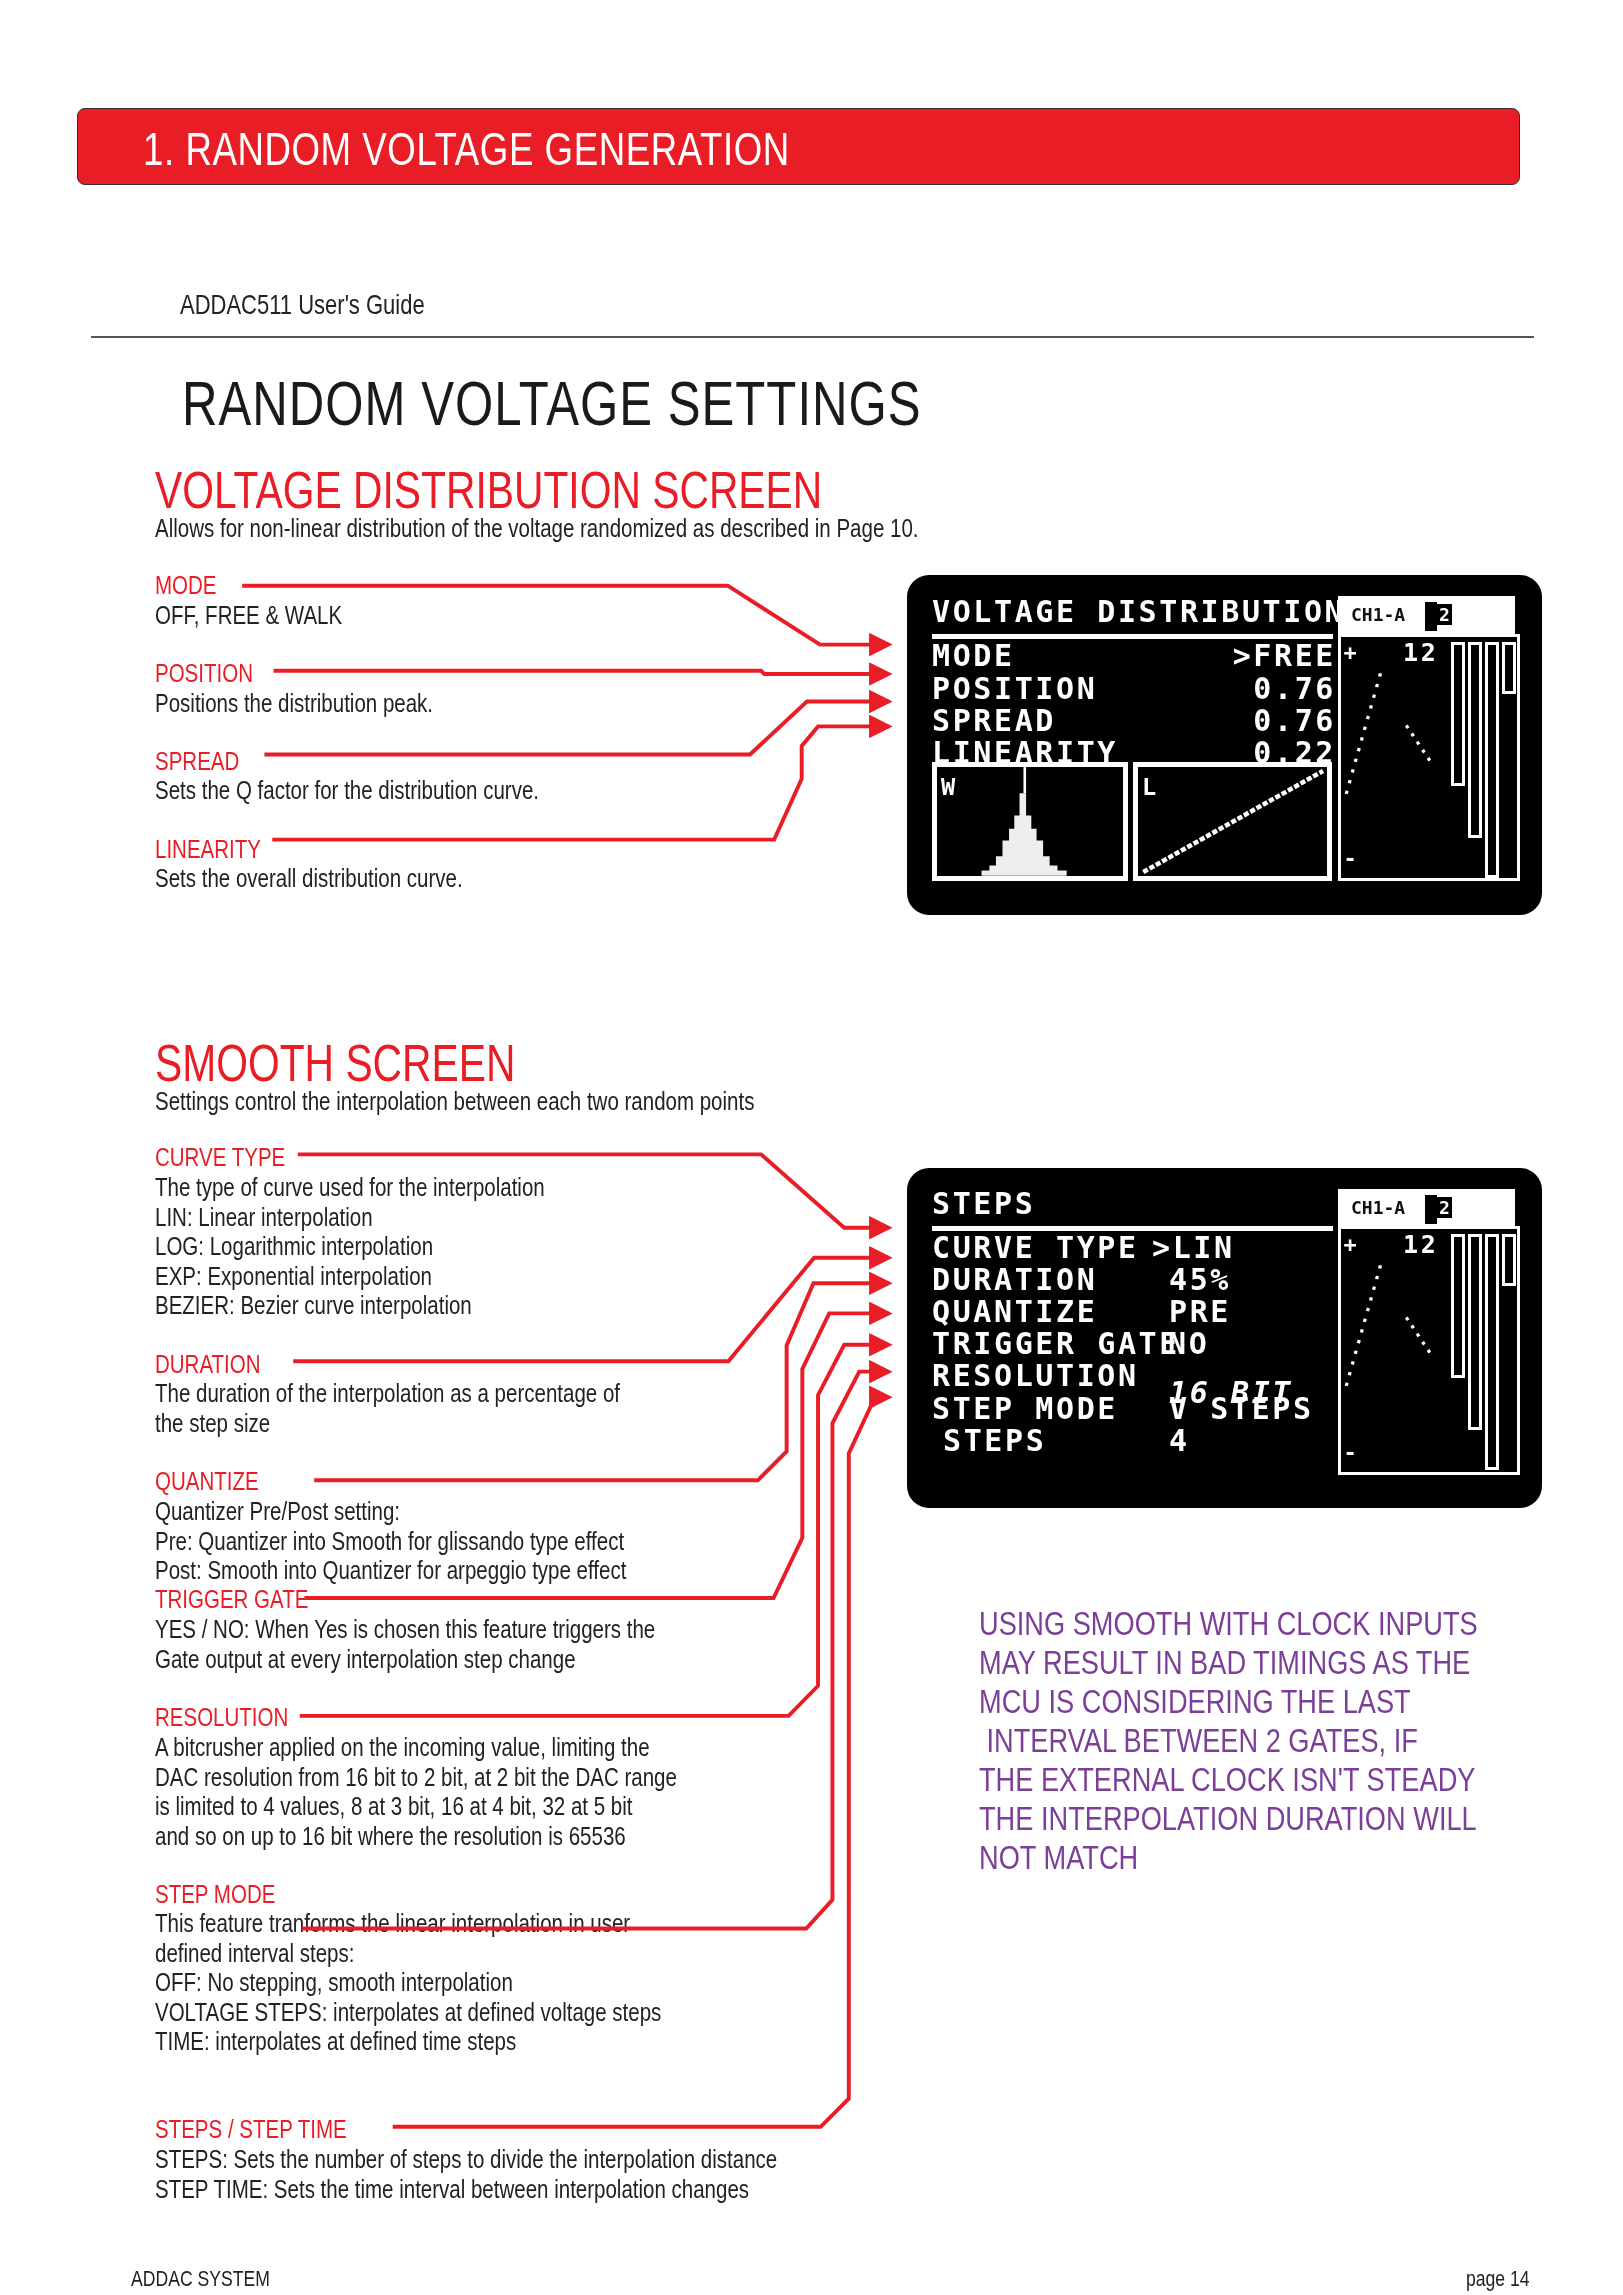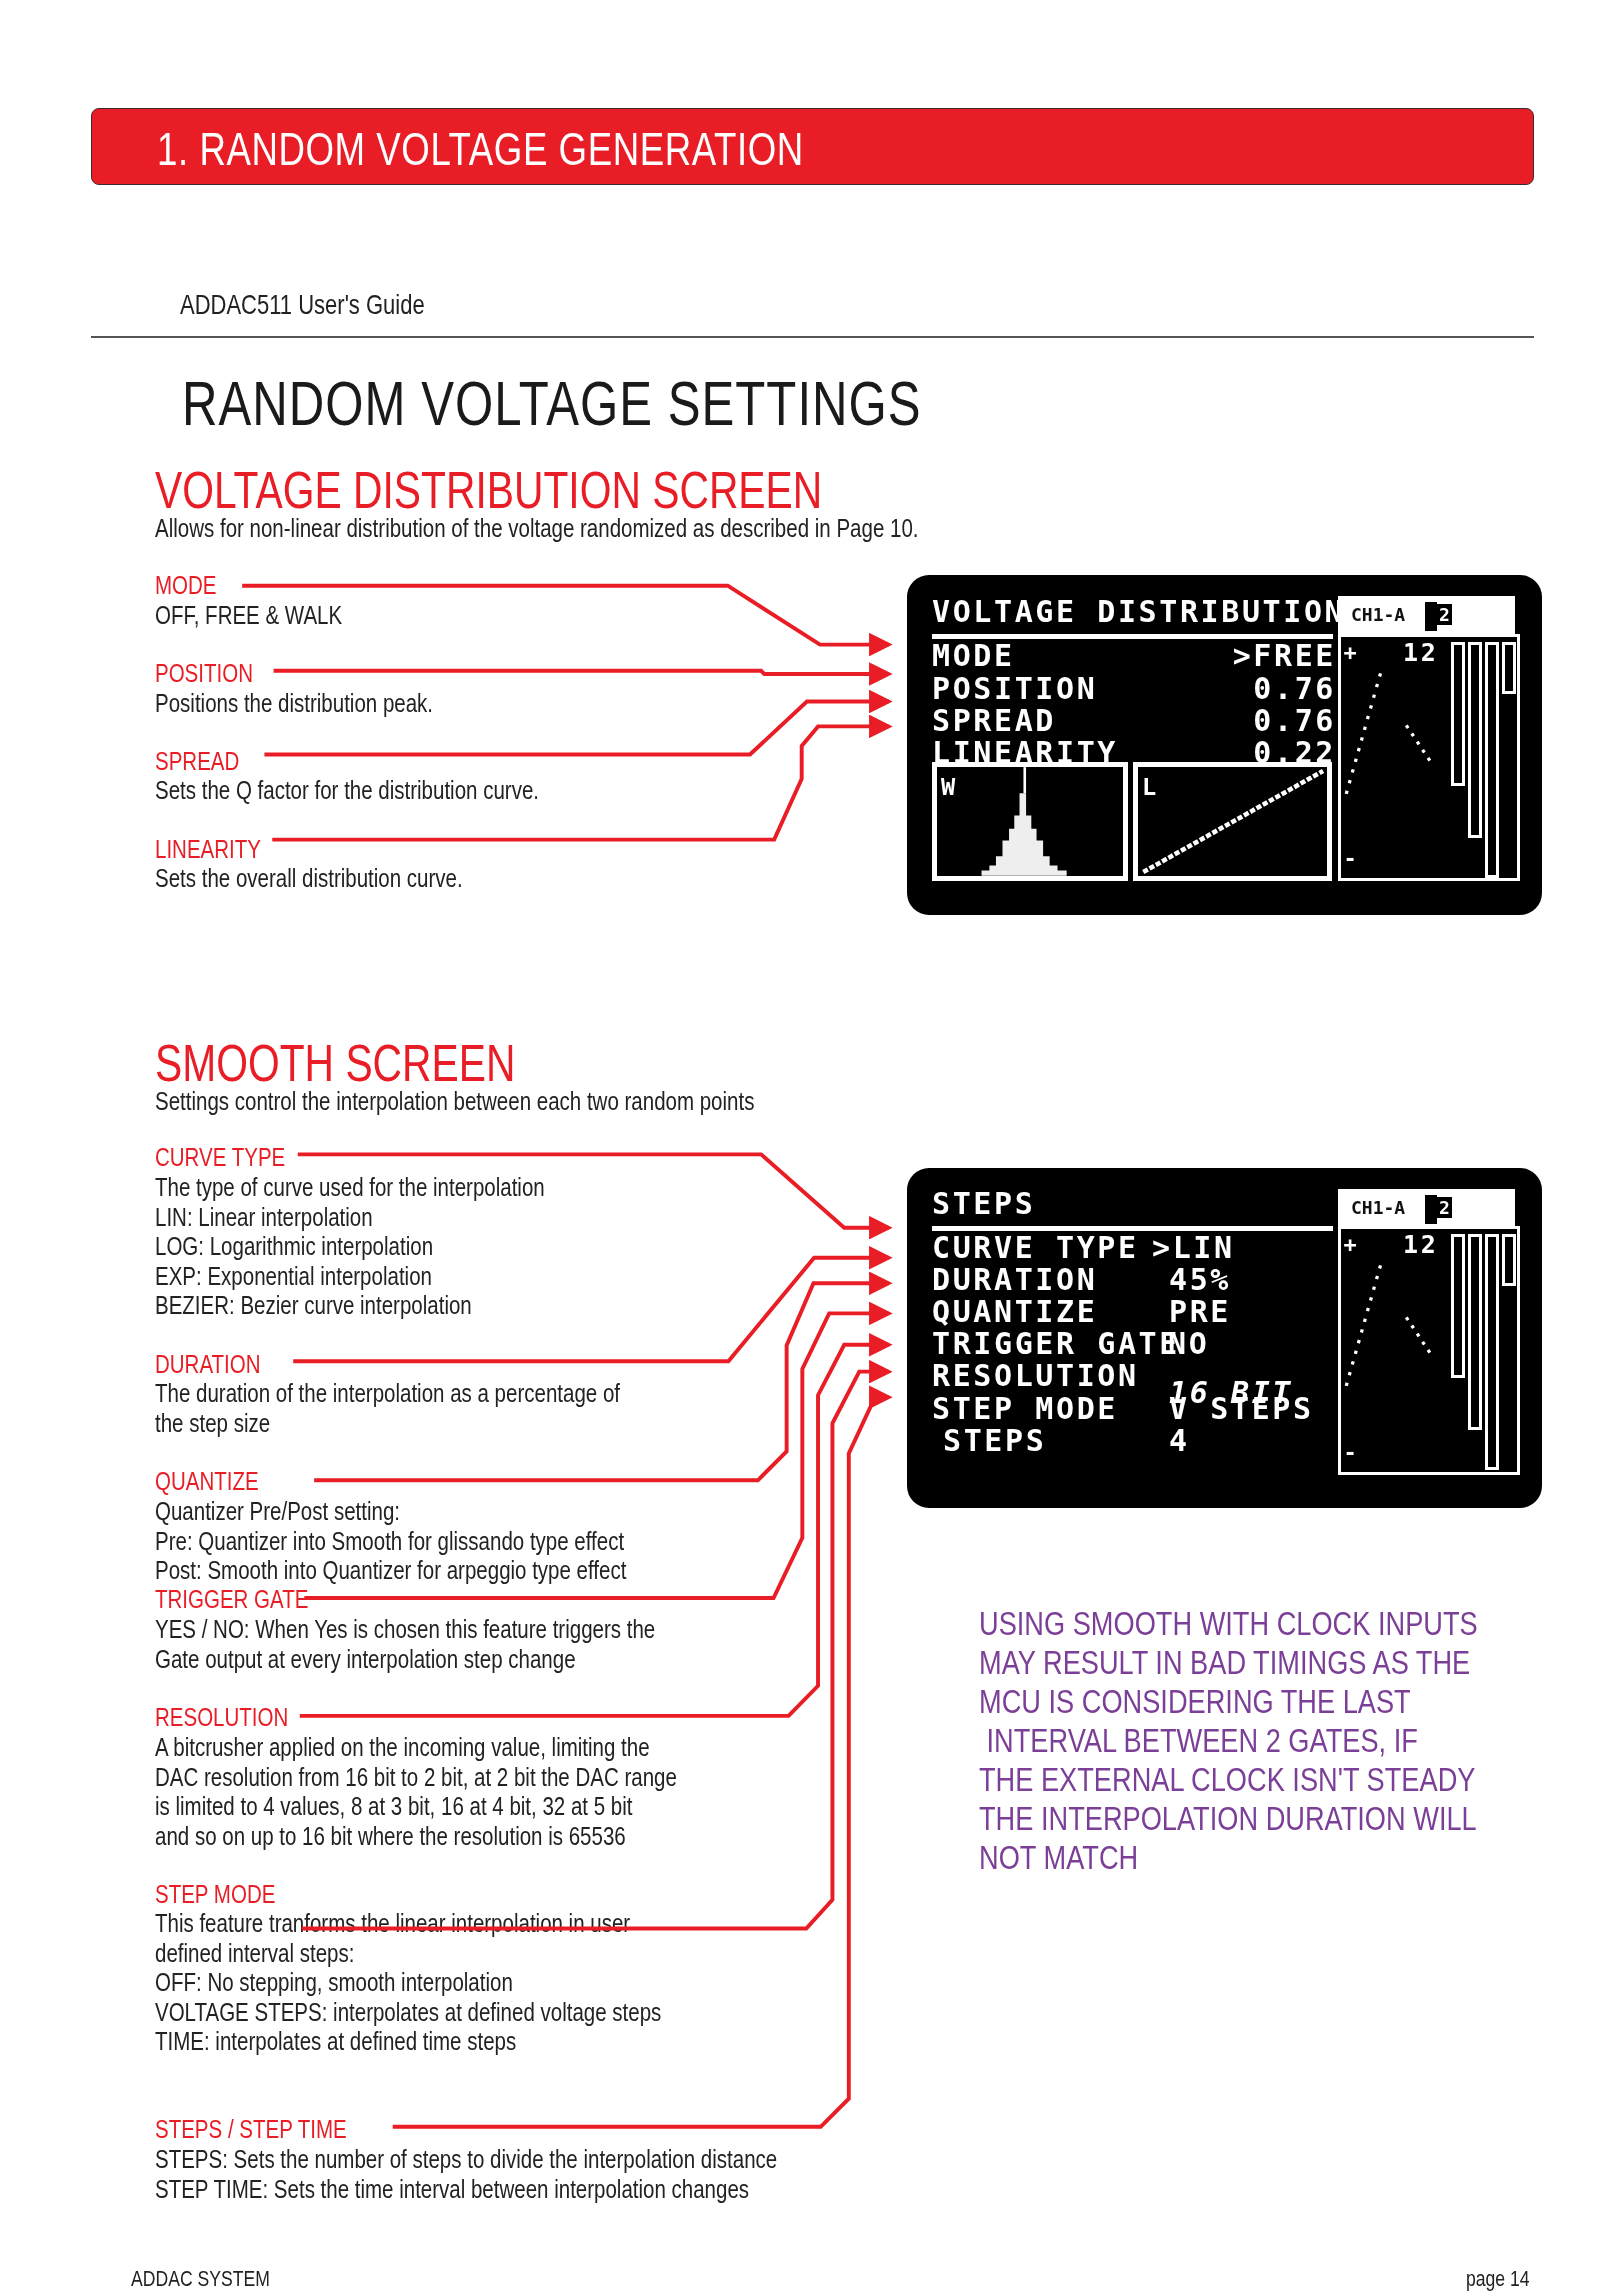--- a/index.html
+++ b/index.html
@@ -1,20 +1,20 @@
 <!DOCTYPE html>
 <html style="font-size:10.5px"><head>
 <meta charset="utf-8">
 <style>
   html, body { margin:0; padding:0; background:#ffffff; }
   body { width:1623px; height:2295px; position:relative; overflow:hidden;
          font-family:"Liberation Sans", sans-serif; color:#1a1a1a; }
   .abs { position:absolute; }
 
-  .banner { left:91px; top:108px; width:1443px; height:77px; background:#e91d25;
+  .banner { left:77px; top:108px; width:1443px; height:77px; background:#e91d25;
             border:1.3px solid #3a2a2a; border-radius:7.9px; box-sizing:border-box;padding-left:44px; }
   .banner-title { position:absolute; left:65px; top:11.8px; font-size:47px; color:#ffffff;
                   letter-spacing:0.7px; transform:scaleX(0.78); transform-origin:left center; white-space:nowrap; }
 
   .guide { left:180px; top:289px; font-size:27.5px; color:#222; transform:scaleX(0.8); transform-origin:left; white-space:nowrap; }
   .rule { left:91px; top:336px; width:1443px; height:2px; background:#555; }
 
   .page-title { left:182px; top:367px; font-size:63px; color:#1a1a1a; transform:scaleX(0.78); transform-origin:left; white-space:nowrap; letter-spacing:1.3px; }
   .sec-title { font-size:51px; color:#e91d25; transform:scaleX(0.8); transform-origin:left; white-space:nowrap; }
   .sec-sub { font-size:25px; color:#222; transform:scaleX(0.82); transform-origin:left; white-space:nowrap; }

